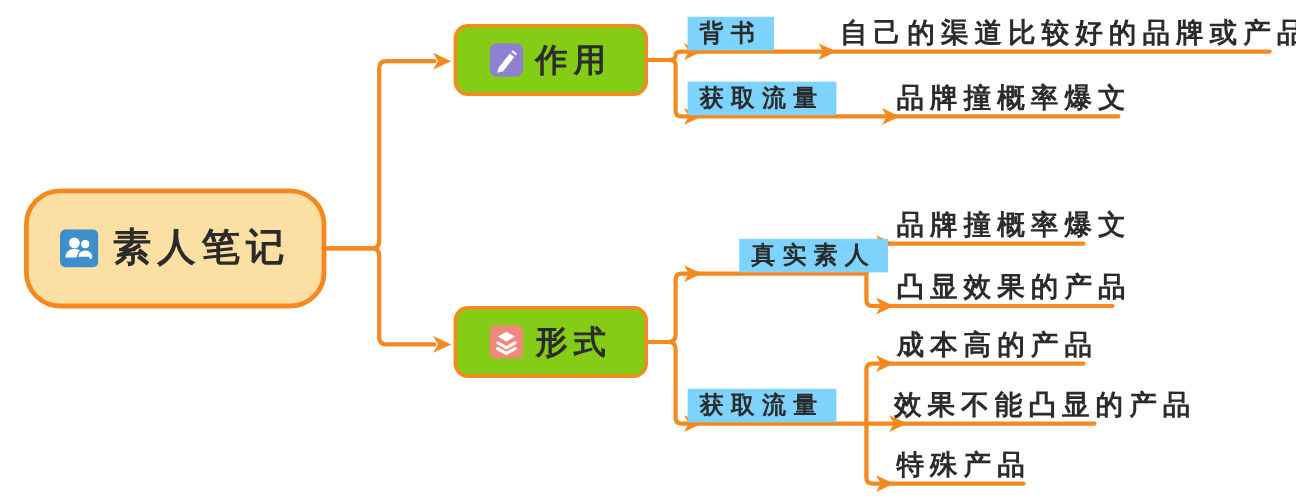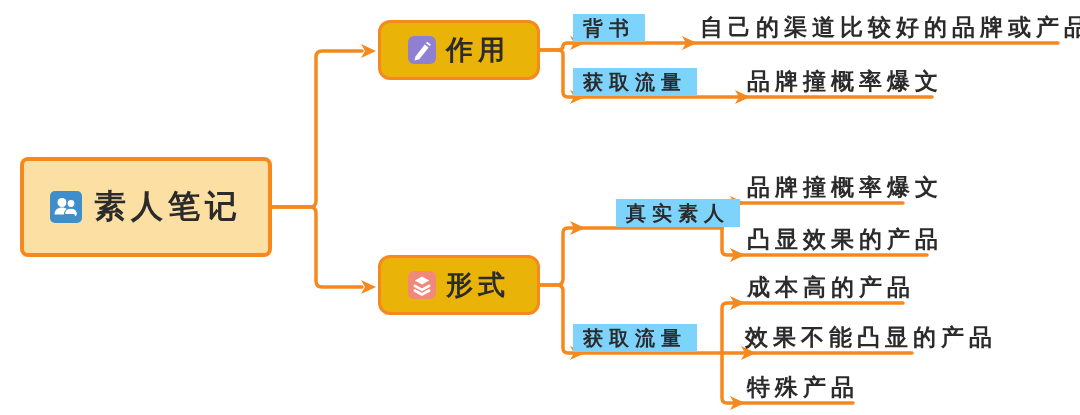--- a/index.html
+++ b/index.html
@@ -7,26 +7,26 @@
     position:relative;width:1080px;height:415px;background:#ffffff;
     font-family:"Liberation Sans","DejaVu Sans",sans-serif;overflow:hidden;
   }
   .connector-layer{position:absolute;left:0;top:0;width:1080px;height:415px;pointer-events:none;}
   .node{
     position:absolute;display:flex;align-items:center;justify-content:center;
     box-sizing:border-box;color:#2b2b2b;white-space:nowrap;
   }
   .root-node{
     left:20px;top:157px;width:252px;height:100px;
-    background:#fbdfa3;border:4px solid #f6891e;border-radius:8px;
+    background:#fbdfa3;border:4px solid #f6891e;border-radius:30px;
     font-size:32px;font-weight:bold;letter-spacing:5px;gap:12px;
   }
   .branch-node{
     width:162px;height:60px;
-    background:#eab308;border:3px solid #f6891e;border-radius:12px;
+    background:#84cc16;border:3px solid #f6891e;border-radius:12px;
     font-size:27px;font-weight:bold;letter-spacing:5px;gap:10px;
   }
   .branch-function{left:378px;top:20px;}
   .branch-form{left:378px;top:255px;}
   .node-icon{display:flex;align-items:center;justify-content:center;flex:0 0 auto;}
   .sub-label{
     position:absolute;box-sizing:border-box;height:28px;line-height:24px;
     padding:2px 10px;background:#7dd3fc;color:#2b2b2b;
     font-size:20px;font-weight:bold;letter-spacing:6px;white-space:nowrap;
   }

